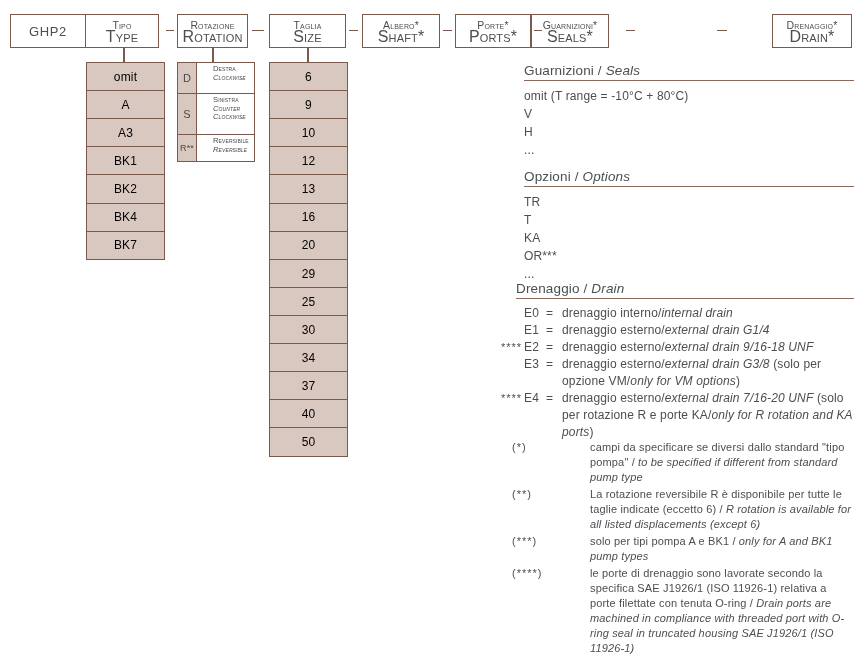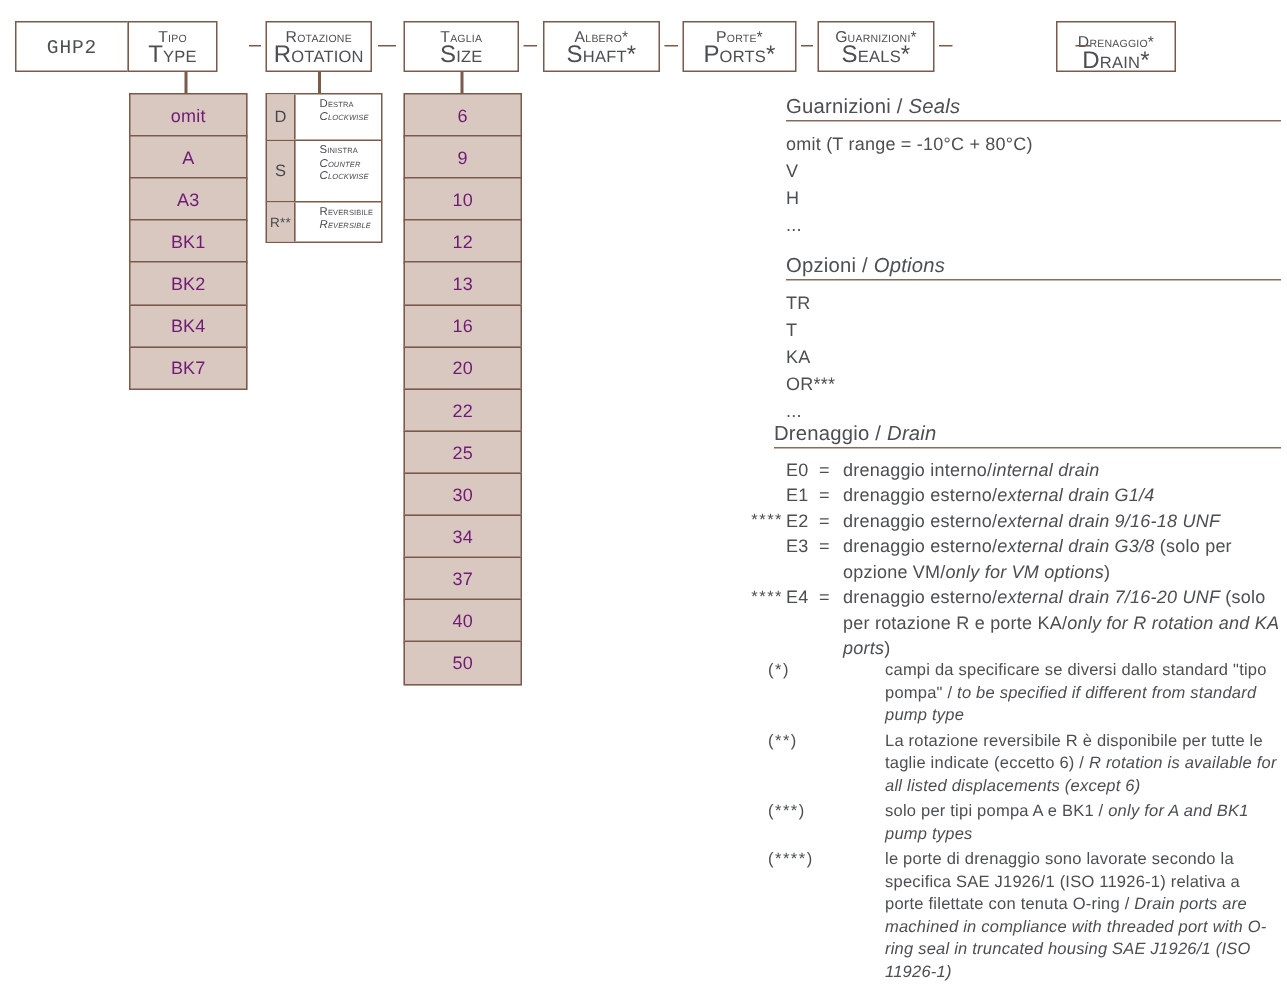--- a/index.html
+++ b/index.html
@@ -19,21 +19,21 @@
   .hbox .l2 { font-variant:small-caps; font-size:16px; line-height:12.5px; }
   .hbox.model { font-size:13px; letter-spacing:0.6px; }
   .dash { position:absolute; top:30px; height:1.4px; background:#7b5a4c; }
   .vline { position:absolute; width:1.5px; background:#7b5a4c; }
 
   
   .opt-col { position:absolute; }
   .opt-box {
     width:100%; height:29.5px; border:1.4px solid #7b5a4c; background:#d9c8c0;
     display:flex; align-items:center; justify-content:center;
-    font-size:12px; color:#701a75;
+    font-size:12px; color:#000000;
   }
   .opt-box + .opt-box { margin-top:-1.4px; }
 
   
   .rot-table { position:absolute; border:1.4px solid #7b5a4c; background:#fff; }
   .rot-row { display:grid; grid-template-columns:19px 1fr; }
   .rot-row + .rot-row { border-top:1.4px solid #7b5a4c; }
   .rot-code {
     background:#d9c8c0; border-right:1.4px solid #7b5a4c;
     display:flex; align-items:center; justify-content:center;
@@ -66,48 +66,48 @@
   .footnotes { position:absolute; left:512px; top:440px; width:342px; }
   .fn-row { display:grid; grid-template-columns:62px 16px 1fr; font-size:11px; line-height:15px; margin-bottom:2px; }
   .fn-marker { letter-spacing:1px; }
   .fn-bullet { width:7px; height:4px; background:#4b4e52; margin-top:5px; }
 </style>
 </head>
 <body>
 
 <div class="page">
 
-  <div class="hbox model" style="left:10px;width:76px;font-family:Liberation Mono, monospace;">
+  <div class="hbox model" style="left:10px;width:76px;">
     <span>GHP2</span>
   </div>
-  <div class="hbox" style="left:85px;width:60px;">
+  <div class="hbox" style="left:85px;width:74px;">
     <span class="l1">Tipo</span>
     <span class="l2">Type</span>
   </div>
   <div class="hbox" style="left:269px;width:77px;">
     <span class="l1">Taglia</span>
     <span class="l2">Size</span>
   </div>
   <div class="hbox" style="left:177px;width:71px;">
     <span class="l1">Rotazione</span>
     <span class="l2">Rotation</span>
   </div>
   <div class="hbox" style="left:362px;width:78px;">
     <span class="l1">Albero*</span>
     <span class="l2">Shaft*</span>
   </div>
   <div class="hbox" style="left:455px;width:76px;">
     <span class="l1">Porte*</span>
     <span class="l2">Ports*</span>
   </div>
-  <div class="hbox" style="left:545px;width:78px;">
+  <div class="hbox" style="left:531px;width:78px;">
     <span class="l1">Guarnizioni*</span>
     <span class="l2">Seals*</span>
   </div>
-  <div class="hbox" style="left:704px;width:80px;justify-content:flex-end;">
+  <div class="hbox" style="left:772px;width:80px;">
     <span class="l1">Drenaggio*</span>
     <span class="l2">Drain*</span>
   </div>
 
   <div class="dash" style="left:166px;width:8px;"></div>
   <div class="dash" style="left:252px;width:12px;"></div>
   <div class="dash" style="left:349px;width:9px;"></div>
   <div class="dash" style="left:443px;width:9px;"></div>
   <div class="dash" style="left:534px;width:8px;"></div>
   <div class="dash" style="left:626px;width:9px;"></div>
@@ -153,21 +153,21 @@
   </div>
 
   <div class="opt-col" style="left:269px;top:62px;width:79px;">
     <div class="opt-box">6</div>
     <div class="opt-box">9</div>
     <div class="opt-box">10</div>
     <div class="opt-box">12</div>
     <div class="opt-box">13</div>
     <div class="opt-box">16</div>
     <div class="opt-box">20</div>
-    <div class="opt-box">22</div>
+    <div class="opt-box">29</div>
     <div class="opt-box">25</div>
     <div class="opt-box">30</div>
     <div class="opt-box">34</div>
     <div class="opt-box">37</div>
     <div class="opt-box">40</div>
     <div class="opt-box">50</div>
   </div>
 
   <div class="right-col">
     <div>

